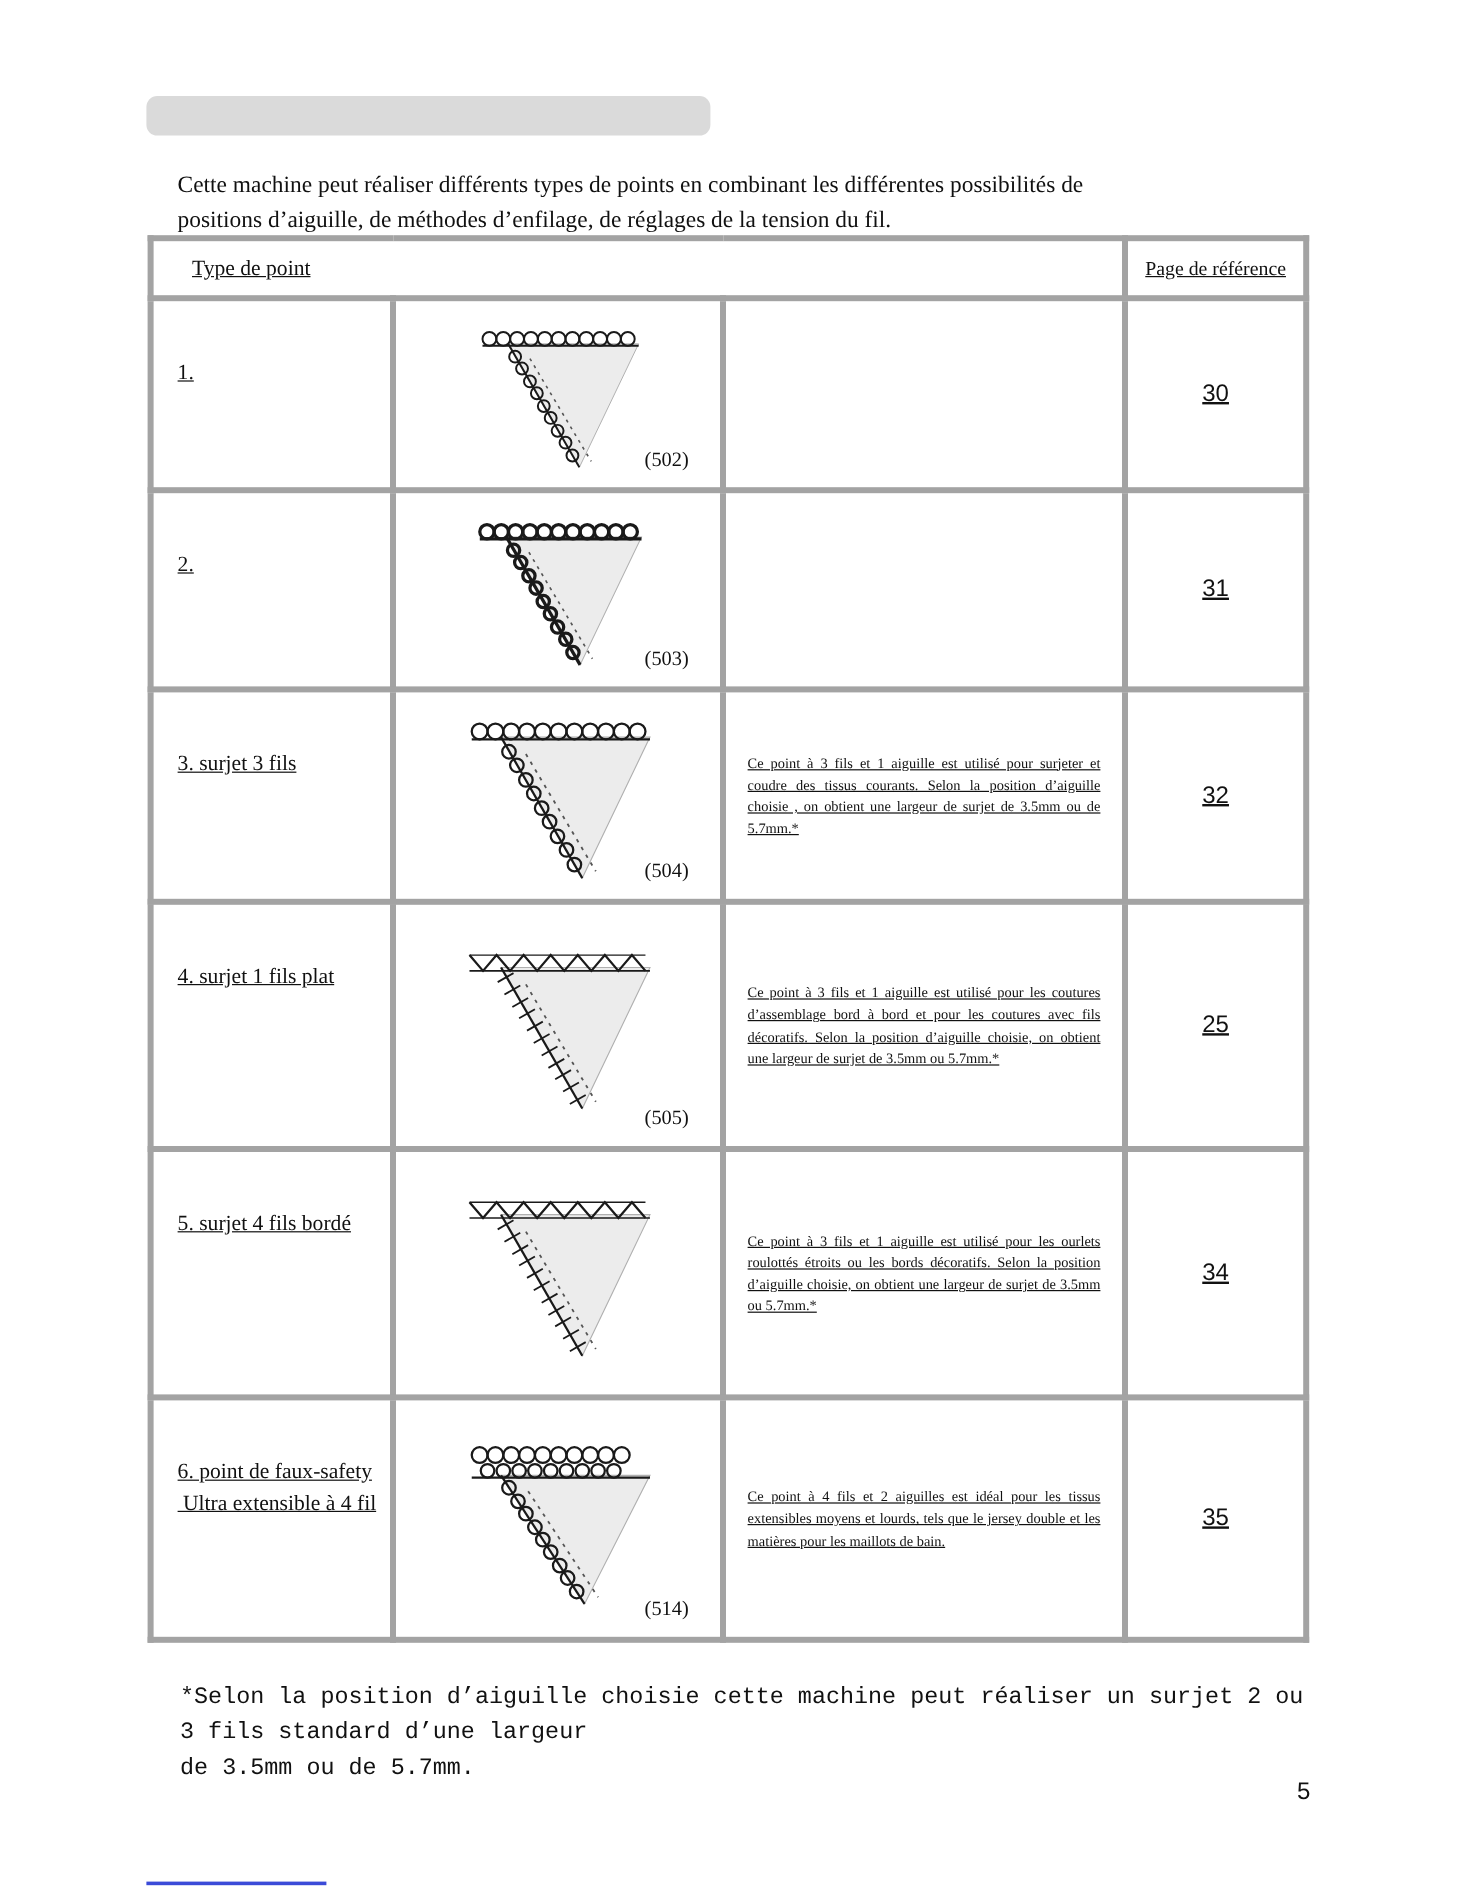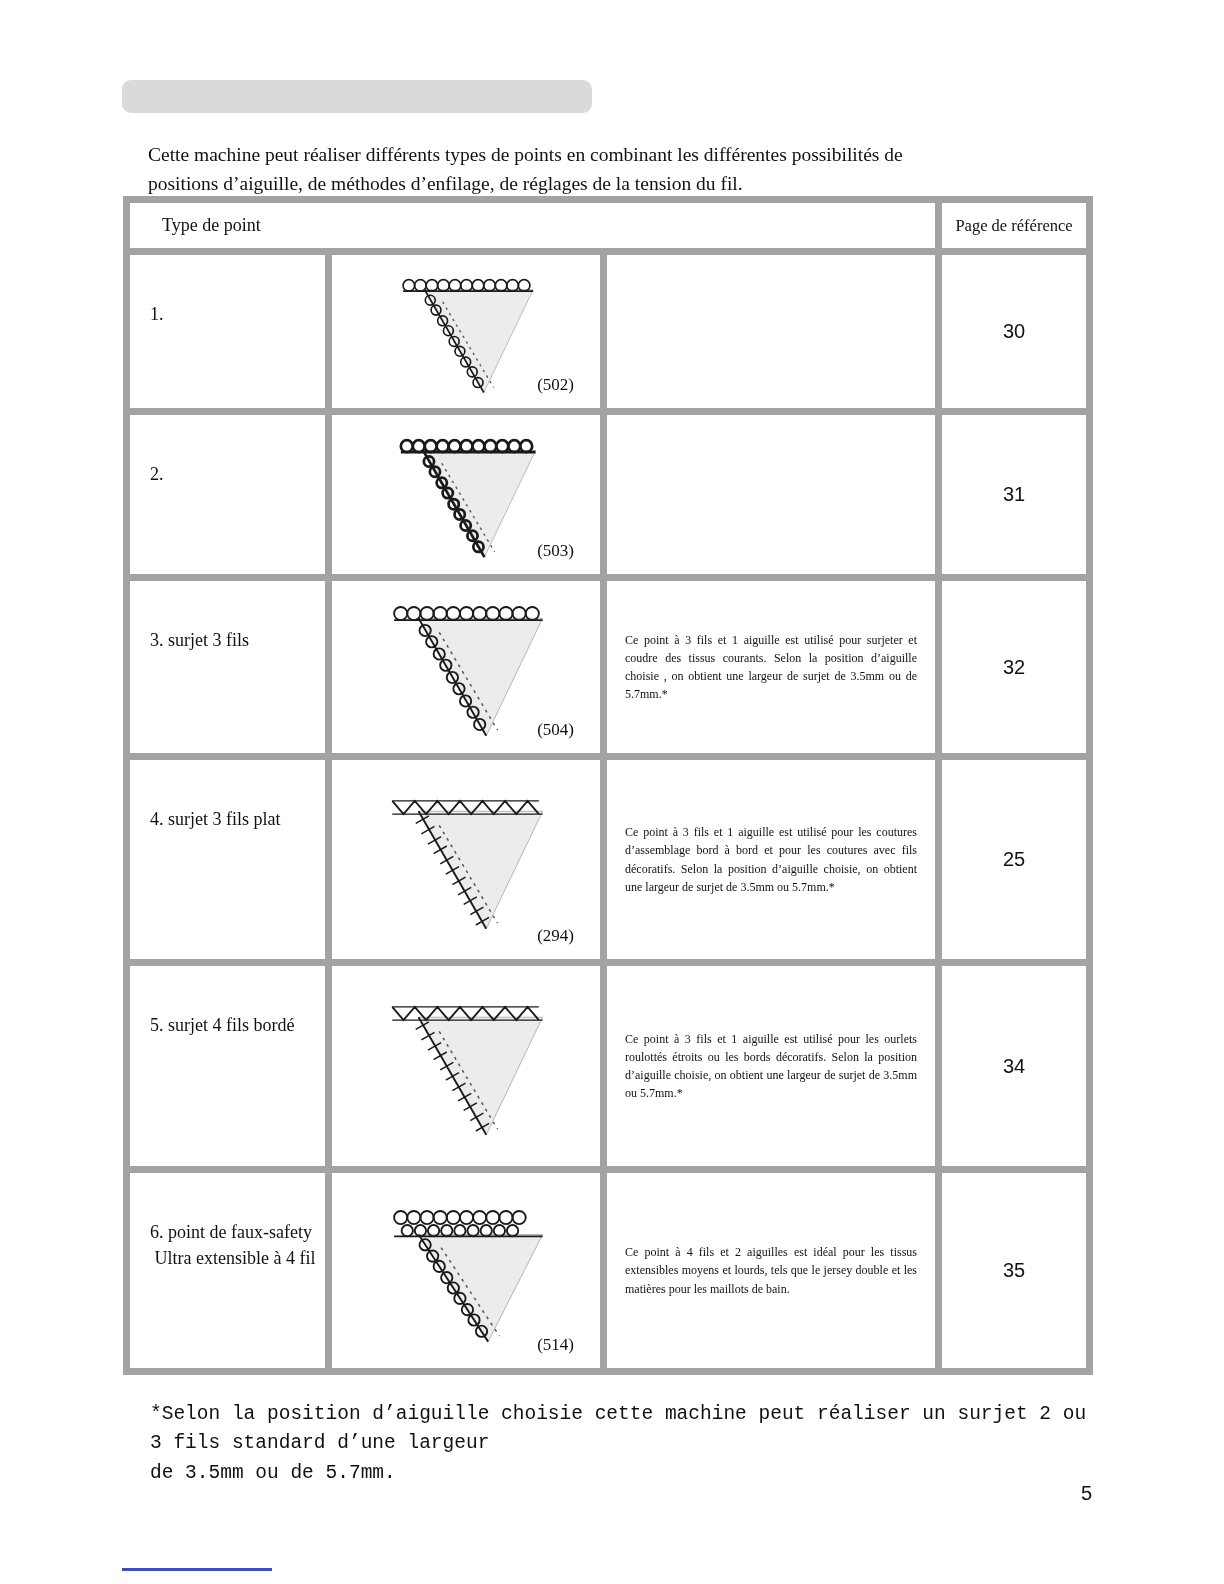--- a/index.html
+++ b/index.html
@@ -26,22 +26,23 @@
     white-space:pre-line;
   }
 
   table.stitch-table {
     position:absolute; left:123px; top:196px;
     width:963px;
     border-collapse:collapse;
     table-layout:fixed;
   }
   .stitch-table th, .stitch-table td {
-    border:7px solid #a3a3a3;
+    border:5px solid #a3a3a3;
     box-sizing:border-box;
+    text-decoration:underline;
   }
   th { font-weight:normal; }
   .th-type { text-align:left; padding:12px 0 12px 32px; font-size:18px; height:46px; }
   .th-page { text-align:center; font-size:16.5px; padding:0 4px; }
 
   .rh1 { height:160px; } .rh2 { height:166px; }
   .rh3 { height:167px; } .rh4 { height:206px; }
   .rh5 { height:207px; } .rh6 { height:202px; }
 
   td.cell-type {
@@ -225,26 +226,26 @@
       <svg class="stitch" width="235" height="168" viewBox="0 0 250 170">
             <use href="#st-loops"></use>
           </svg>
       <span class="caption">(504)</span>
     </td>
     <td class="cell-desc">Ce point à 3 fils et 1 aiguille est utilisé pour surjeter et coudre des tissus courants. Selon la position d’aiguille choisie , on obtient une largeur de surjet de 3.5mm ou de 5.7mm.*</td>
     <td class="cell-page">32</td>
   </tr>
 
   <tr class="rh4">
-    <td class="cell-type">4. surjet 3 fils plat</td>
+    <td class="cell-type">4. surjet 1 fils plat</td>
     <td class="cell-img">
       <svg class="stitch" width="235" height="168" viewBox="0 0 250 170">
             <use href="#st-zigzag"></use>
           </svg>
-      <span class="caption">(294)</span>
+      <span class="caption">(505)</span>
     </td>
     <td class="cell-desc">Ce point à 3 fils et 1 aiguille est utilisé pour les coutures d’assemblage bord à bord et pour les coutures avec fils décoratifs. Selon la position d’aiguille choisie, on obtient une largeur de surjet de 3.5mm ou 5.7mm.*</td>
     <td class="cell-page">25</td>
   </tr>
 
   <tr class="rh5">
     <td class="cell-type">5. surjet 4 fils bordé</td>
     <td class="cell-img">
       <svg class="stitch" width="235" height="168" viewBox="0 0 250 170">
             <use href="#st-zigzag"></use>

